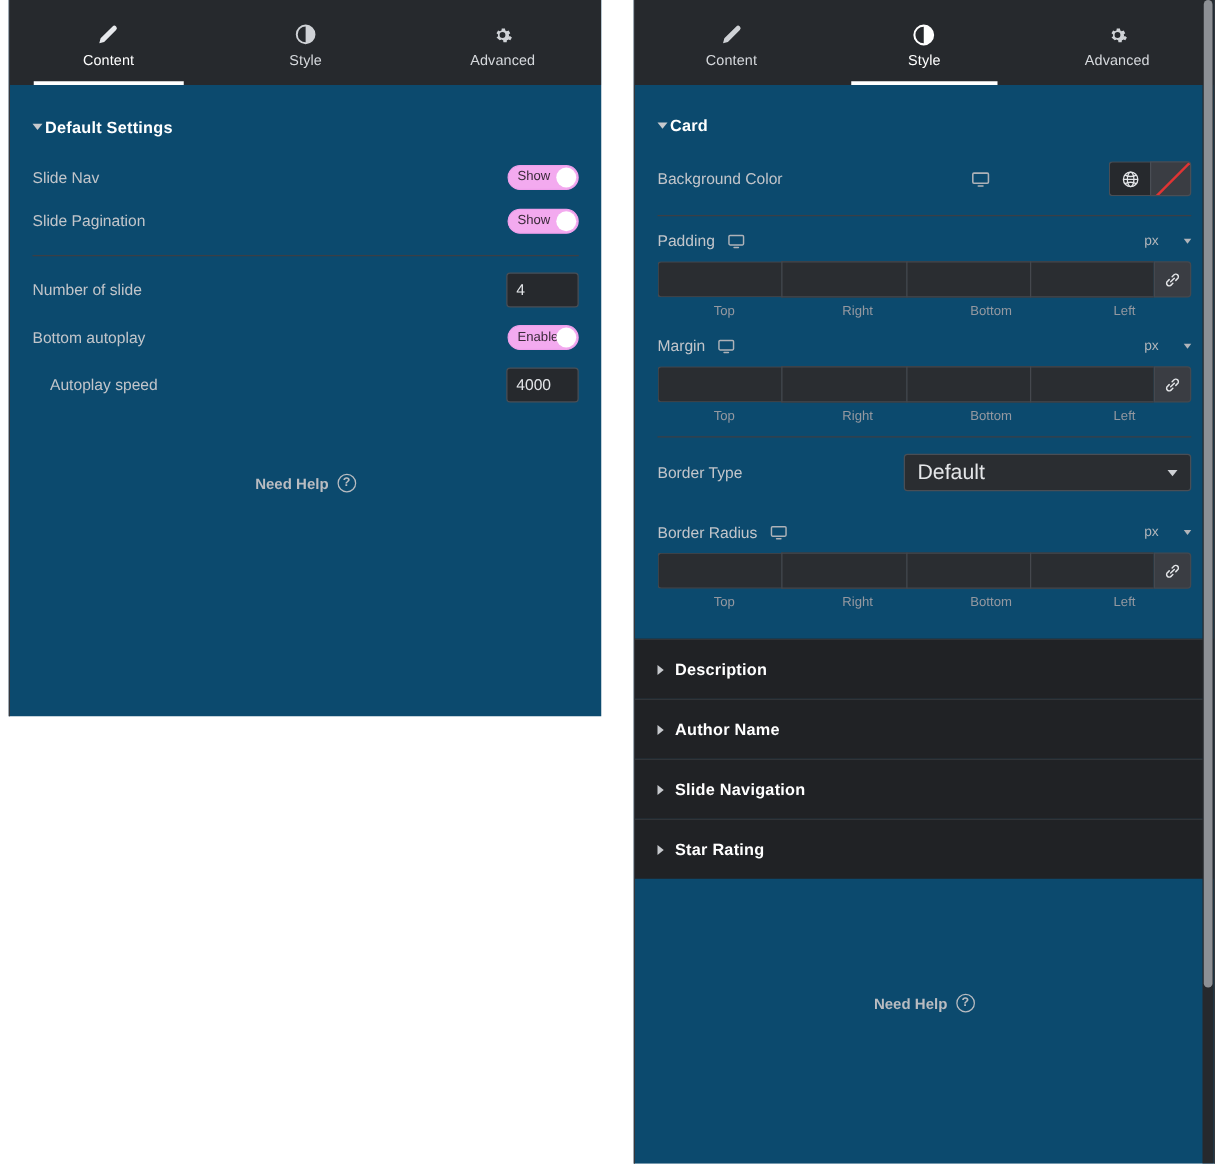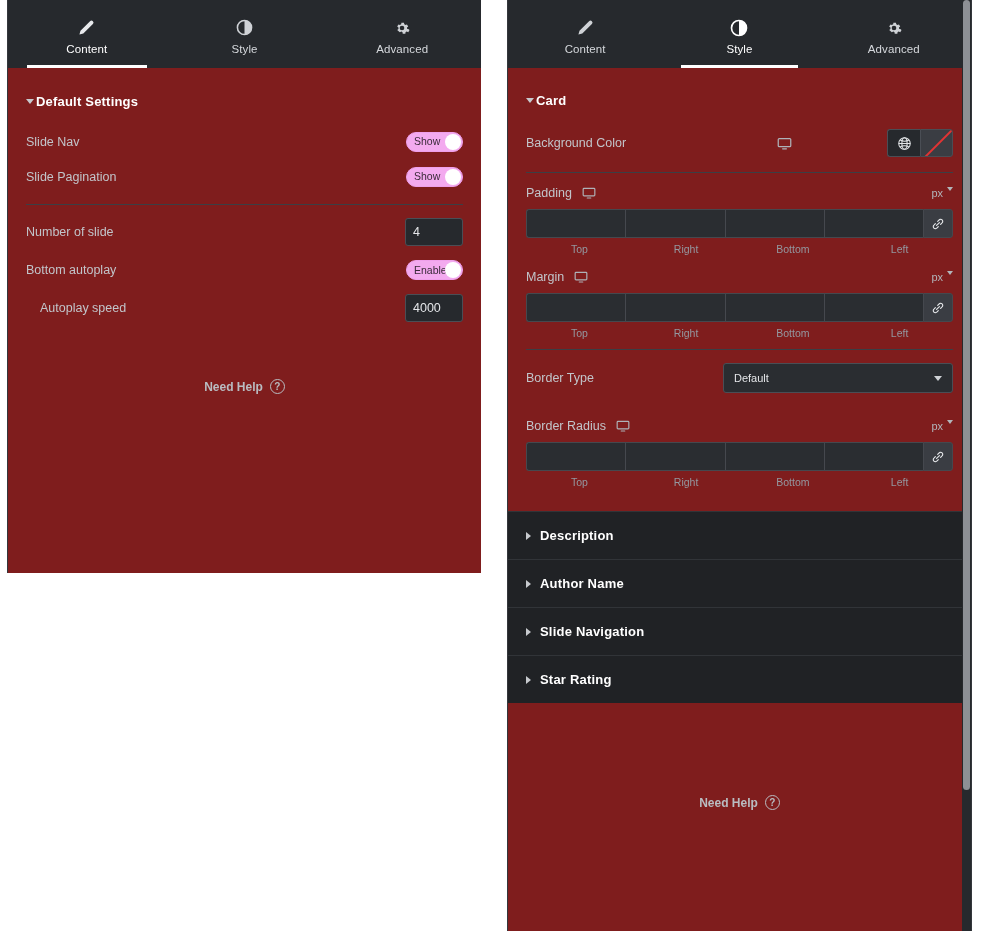--- a/index.html
+++ b/index.html
@@ -7,21 +7,21 @@
     width: 983px; height: 931px;
     background: #ffffff;
     font-family: "Liberation Sans", sans-serif;
     overflow: hidden;
   }
   .stage { position: relative; width: 983px; height: 931px; background: #ffffff; }
 
   
   .panel {
     position: absolute;
-    background: #7f1d1d;
+    background: #0c4a6e;
     border-left: 1px solid #34373c;
     overflow: hidden;
   }
   #panel-left  { left: 7px;   top: 0;   width: 474px; height: 573px; }
   #panel-right { left: 507px; top: 0;   width: 465px; height: 931px; border-right: 1px solid #34373c; }
 
   
   .tabbar { display: flex; height: 68px; background: #26292d; }
   .tab {
     flex: 1 1 0;
@@ -150,21 +150,21 @@
     background: #e03434;
     transform: rotate(-45deg);
     transform-origin: center;
   }
 
   
   .dim-group { padding: 0 18px; }
   .dim-head { display: flex; align-items: center; justify-content: space-between; height: 32px; }
   .dim-head-left { display: flex; align-items: center; gap: 10px; }
   .dim-title { font-size: 12.5px; color: #c2c5ca; }
-  .unit-sel { display: flex; align-items: flex-start; gap: 4px; font-size: 11px; color: #b2b5ba; cursor: pointer; }
+  .unit-sel { display: flex; align-items: center; gap: 20px; font-size: 11px; color: #b2b5ba; cursor: pointer; }
   .unit-chev {
     width: 0; height: 0;
     border-left: 3.5px solid transparent;
     border-right: 3.5px solid transparent;
     border-top: 4px solid #b2b5ba;
   }
   .dim-inputs { display: flex; height: 29px; }
   .dim-inputs input {
     flex: 1 1 0; min-width: 0;
     background: #2a2d31;
@@ -190,21 +190,21 @@
 
   
   .select-box {
     position: relative;
     width: 230px; height: 30px;
     background: #2a2d31;
     border: 1px solid #4a4e55;
     border-radius: 3px;
     display: flex; align-items: center;
     padding: 0 10px;
-    color: #e4e6e9; font-size: 11px;
+    color: #e4e6e9; font-size: 17px;
     cursor: pointer;
   }
   .select-chev {
     position: absolute; right: 10px; top: 50%; margin-top: -2px;
     width: 0; height: 0;
     border-left: 4.5px solid transparent;
     border-right: 4.5px solid transparent;
     border-top: 5px solid #cfd2d6;
   }
 

